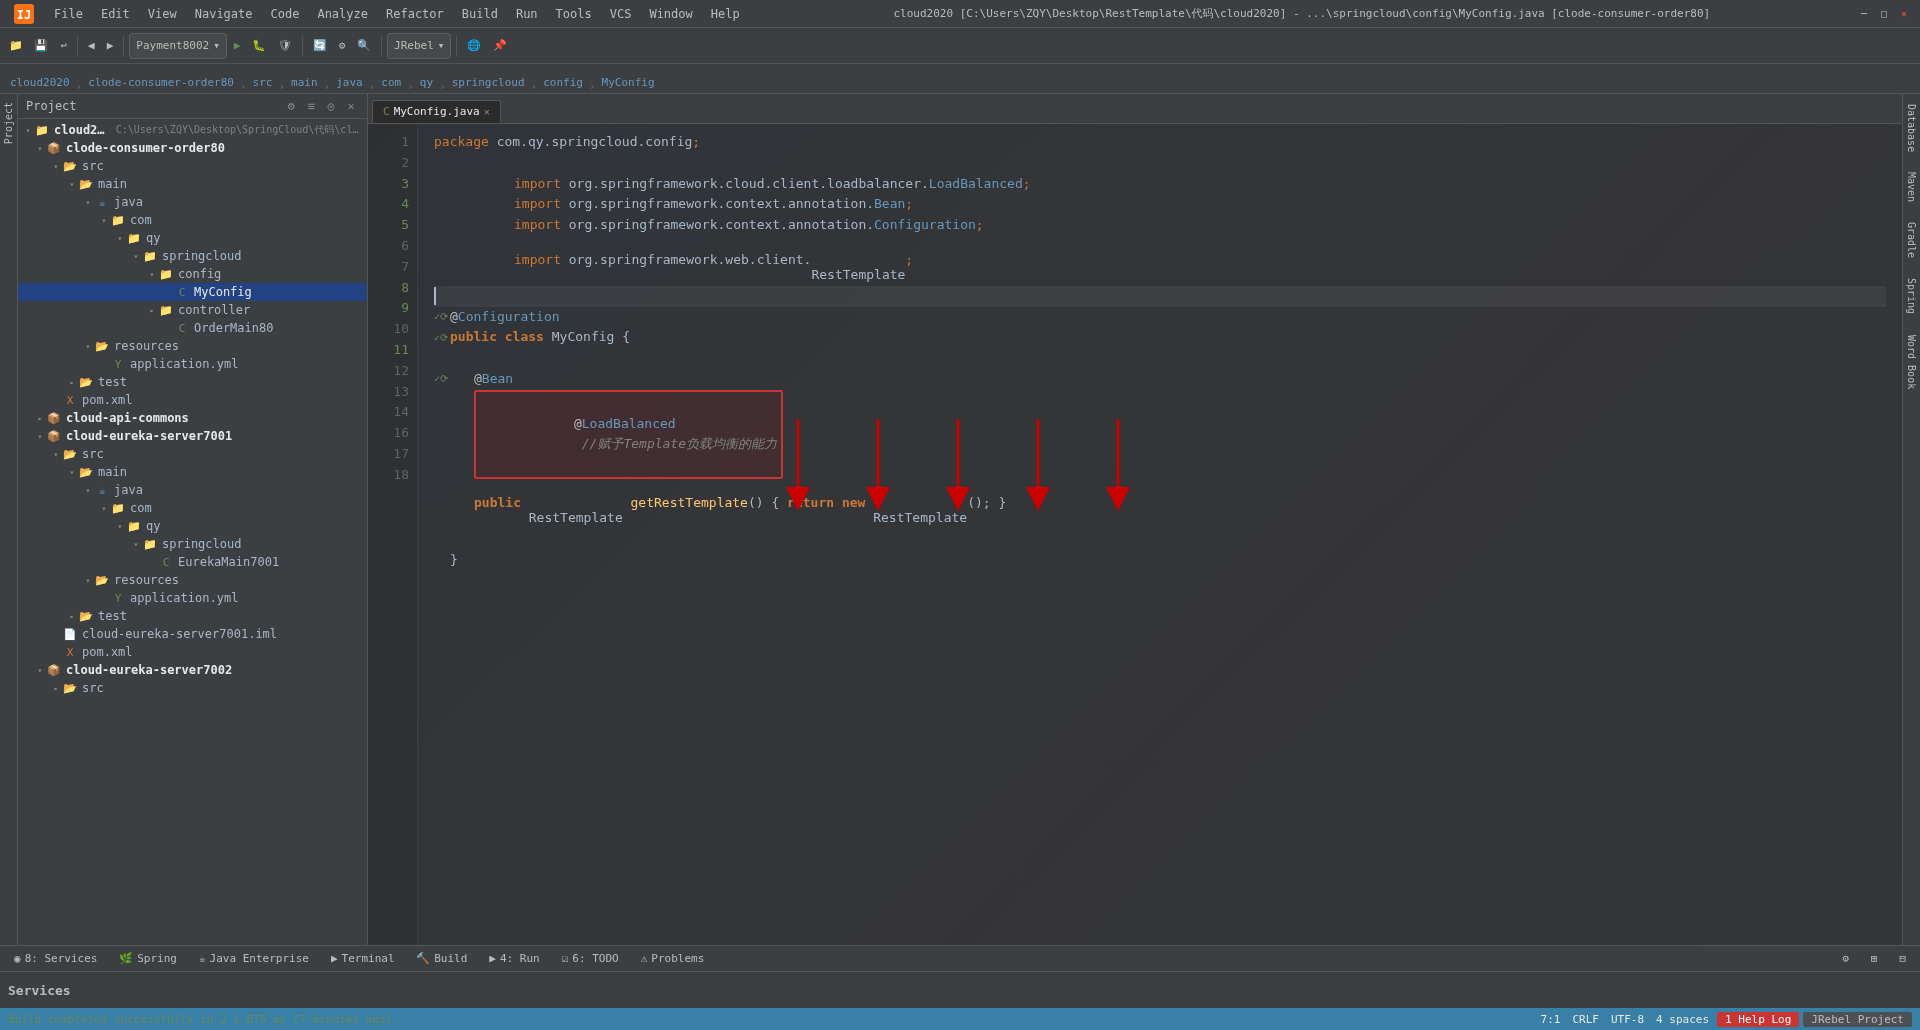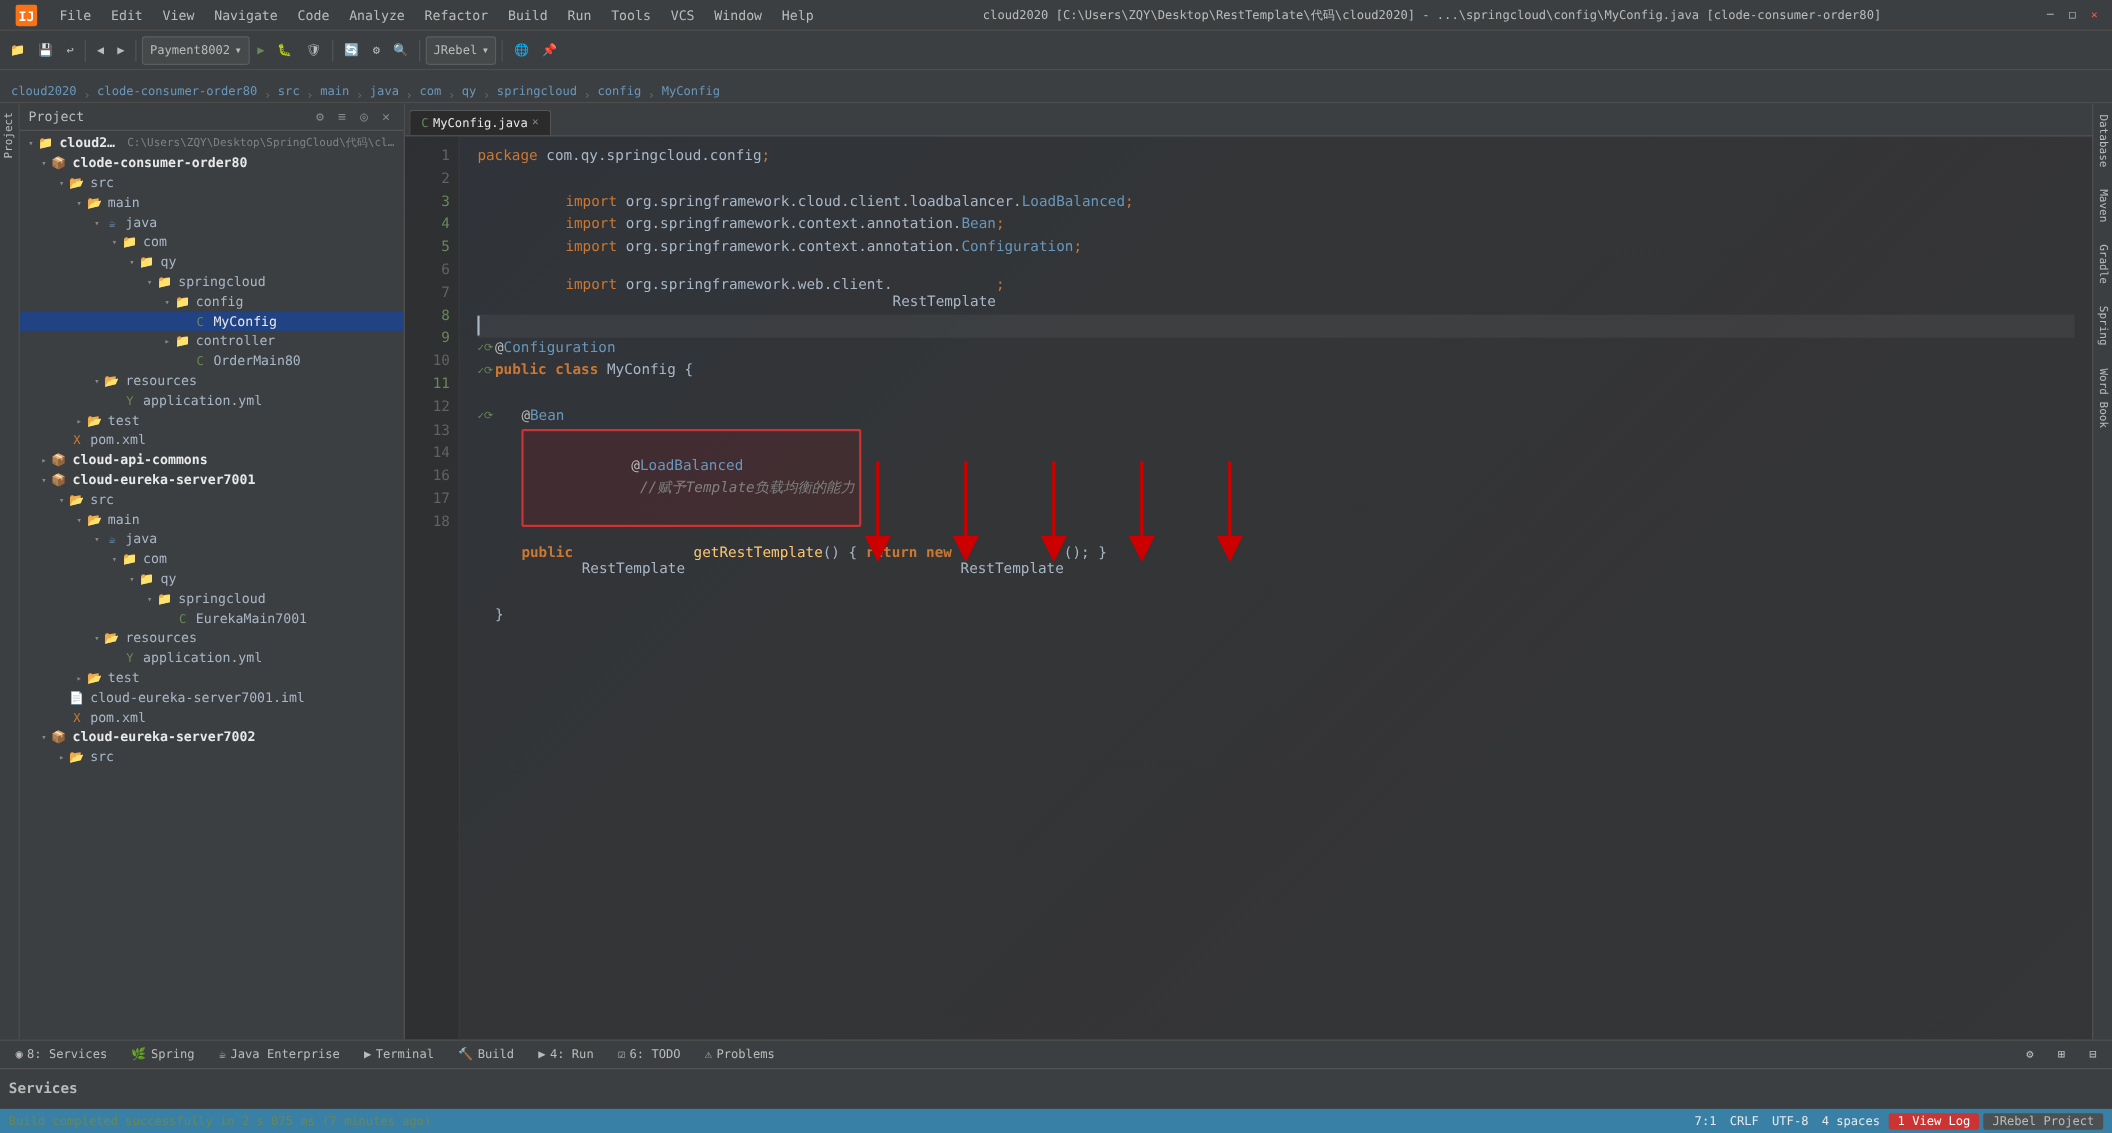--- a/index.html
+++ b/index.html
@@ -945,17 +945,17 @@
   <span class="status-success">Build completed successfully in 2 s 875 ms (7 minutes ago)</span>
   <div class="status-flex"></div>
   <div class="status-right">
     <span class="status-item">7:1</span>
     <span class="status-item">CRLF</span>
     <span class="status-item">UTF-8</span>
     <span class="status-item">4 spaces</span>
     <div class="event-log-btn">
       <span>1</span>
       <span> </span>
-      <span>View Log</span>
+      <span>Help Log</span>
     </div>
     <div class="jrebel-btn">JRebel Project</div>
   </div>
 </div>
 
 </body></html>

